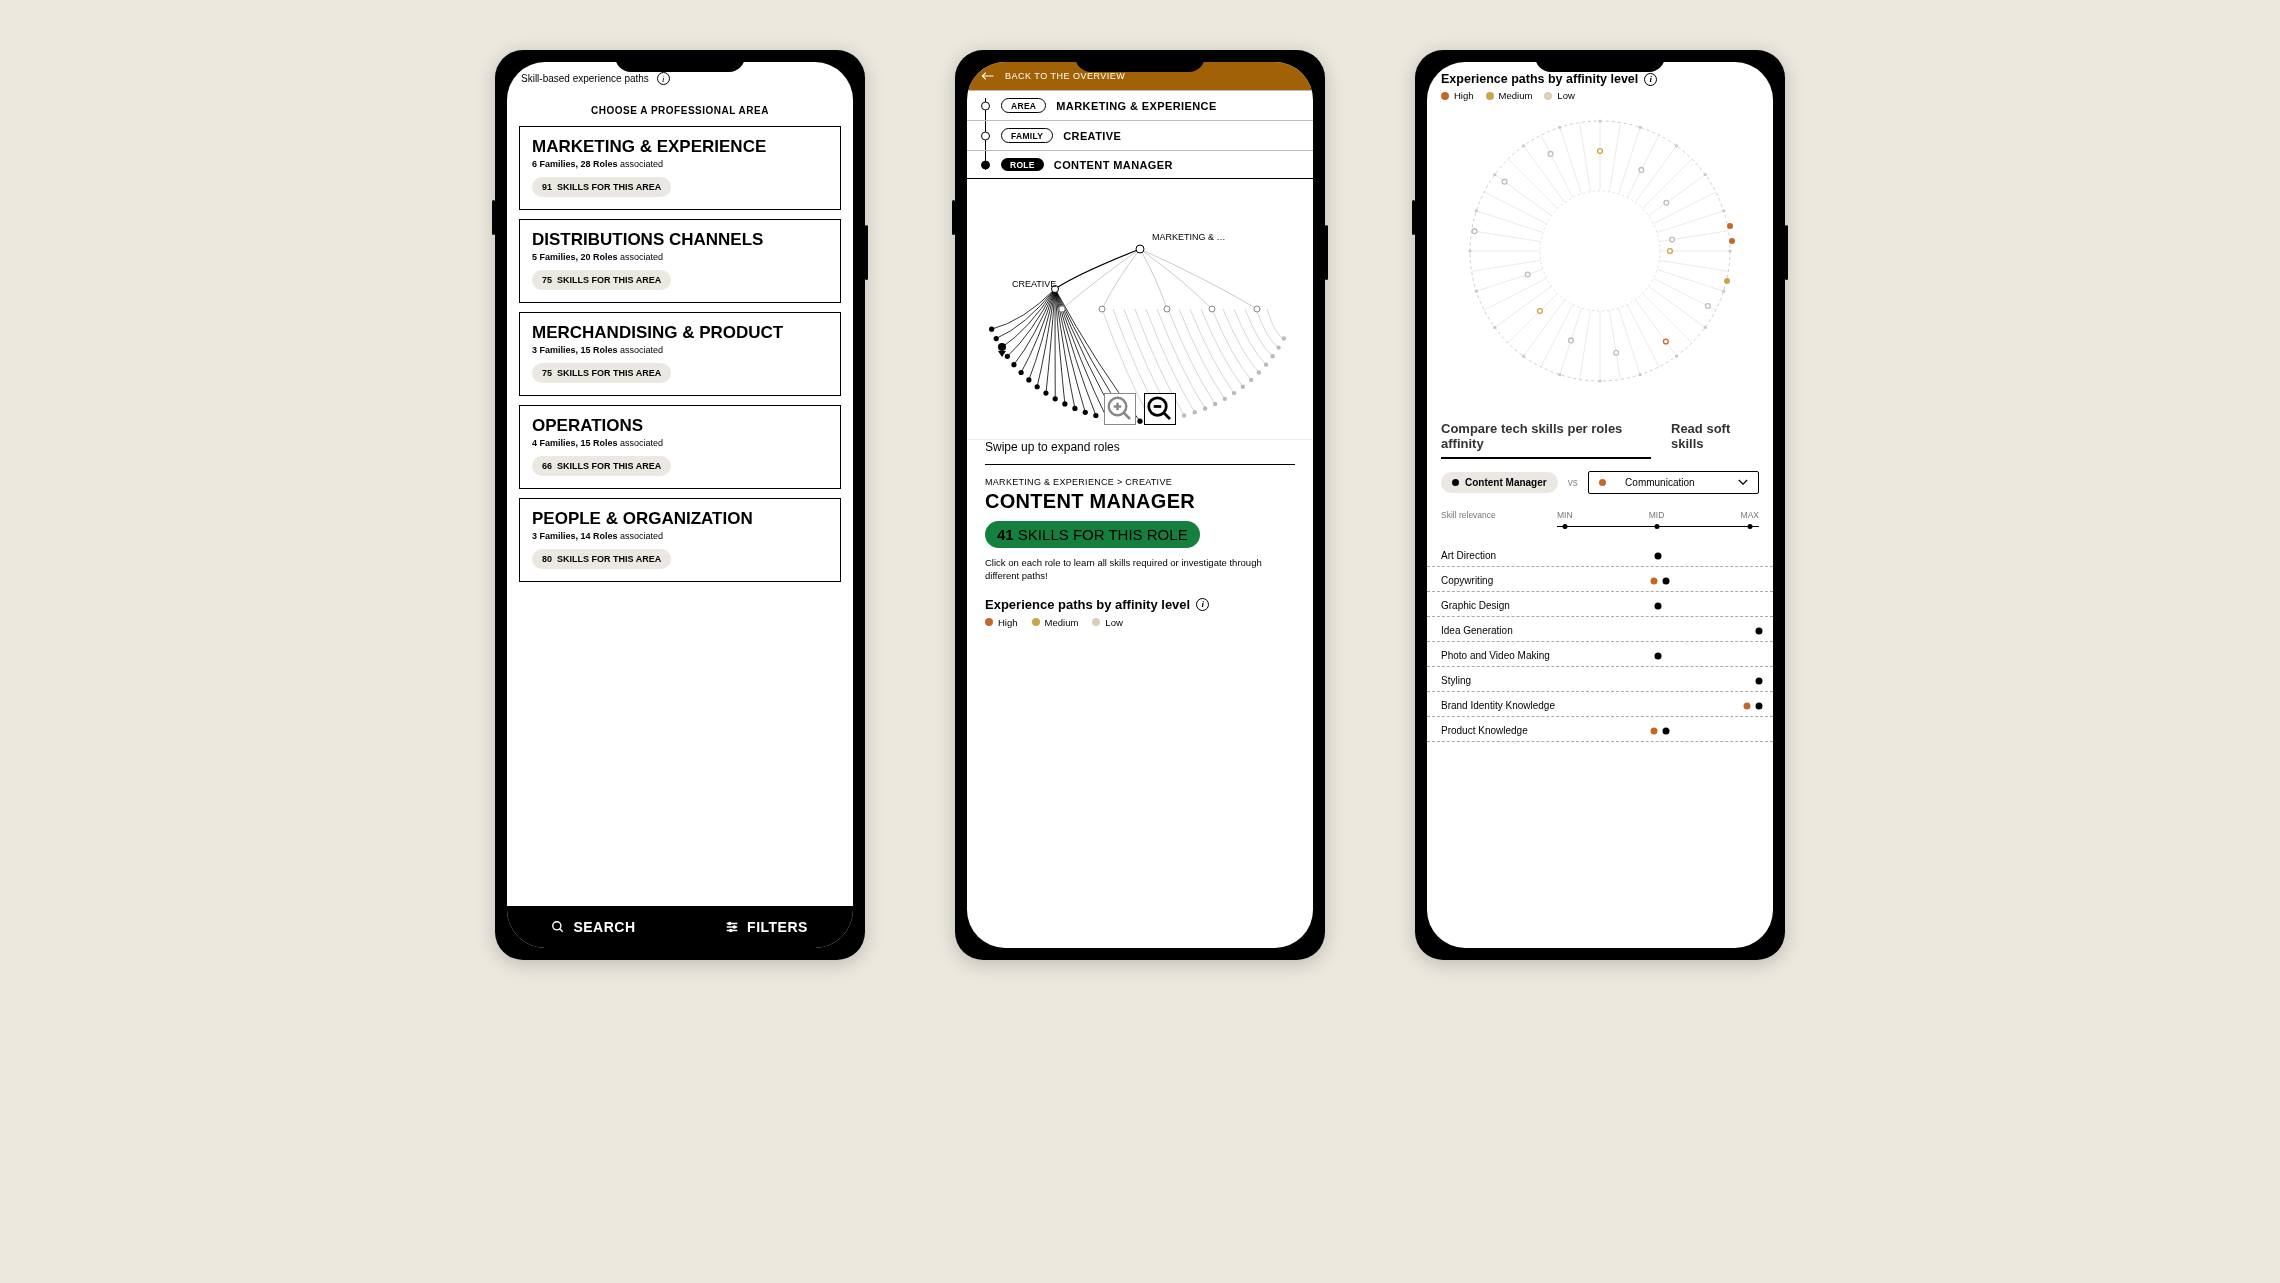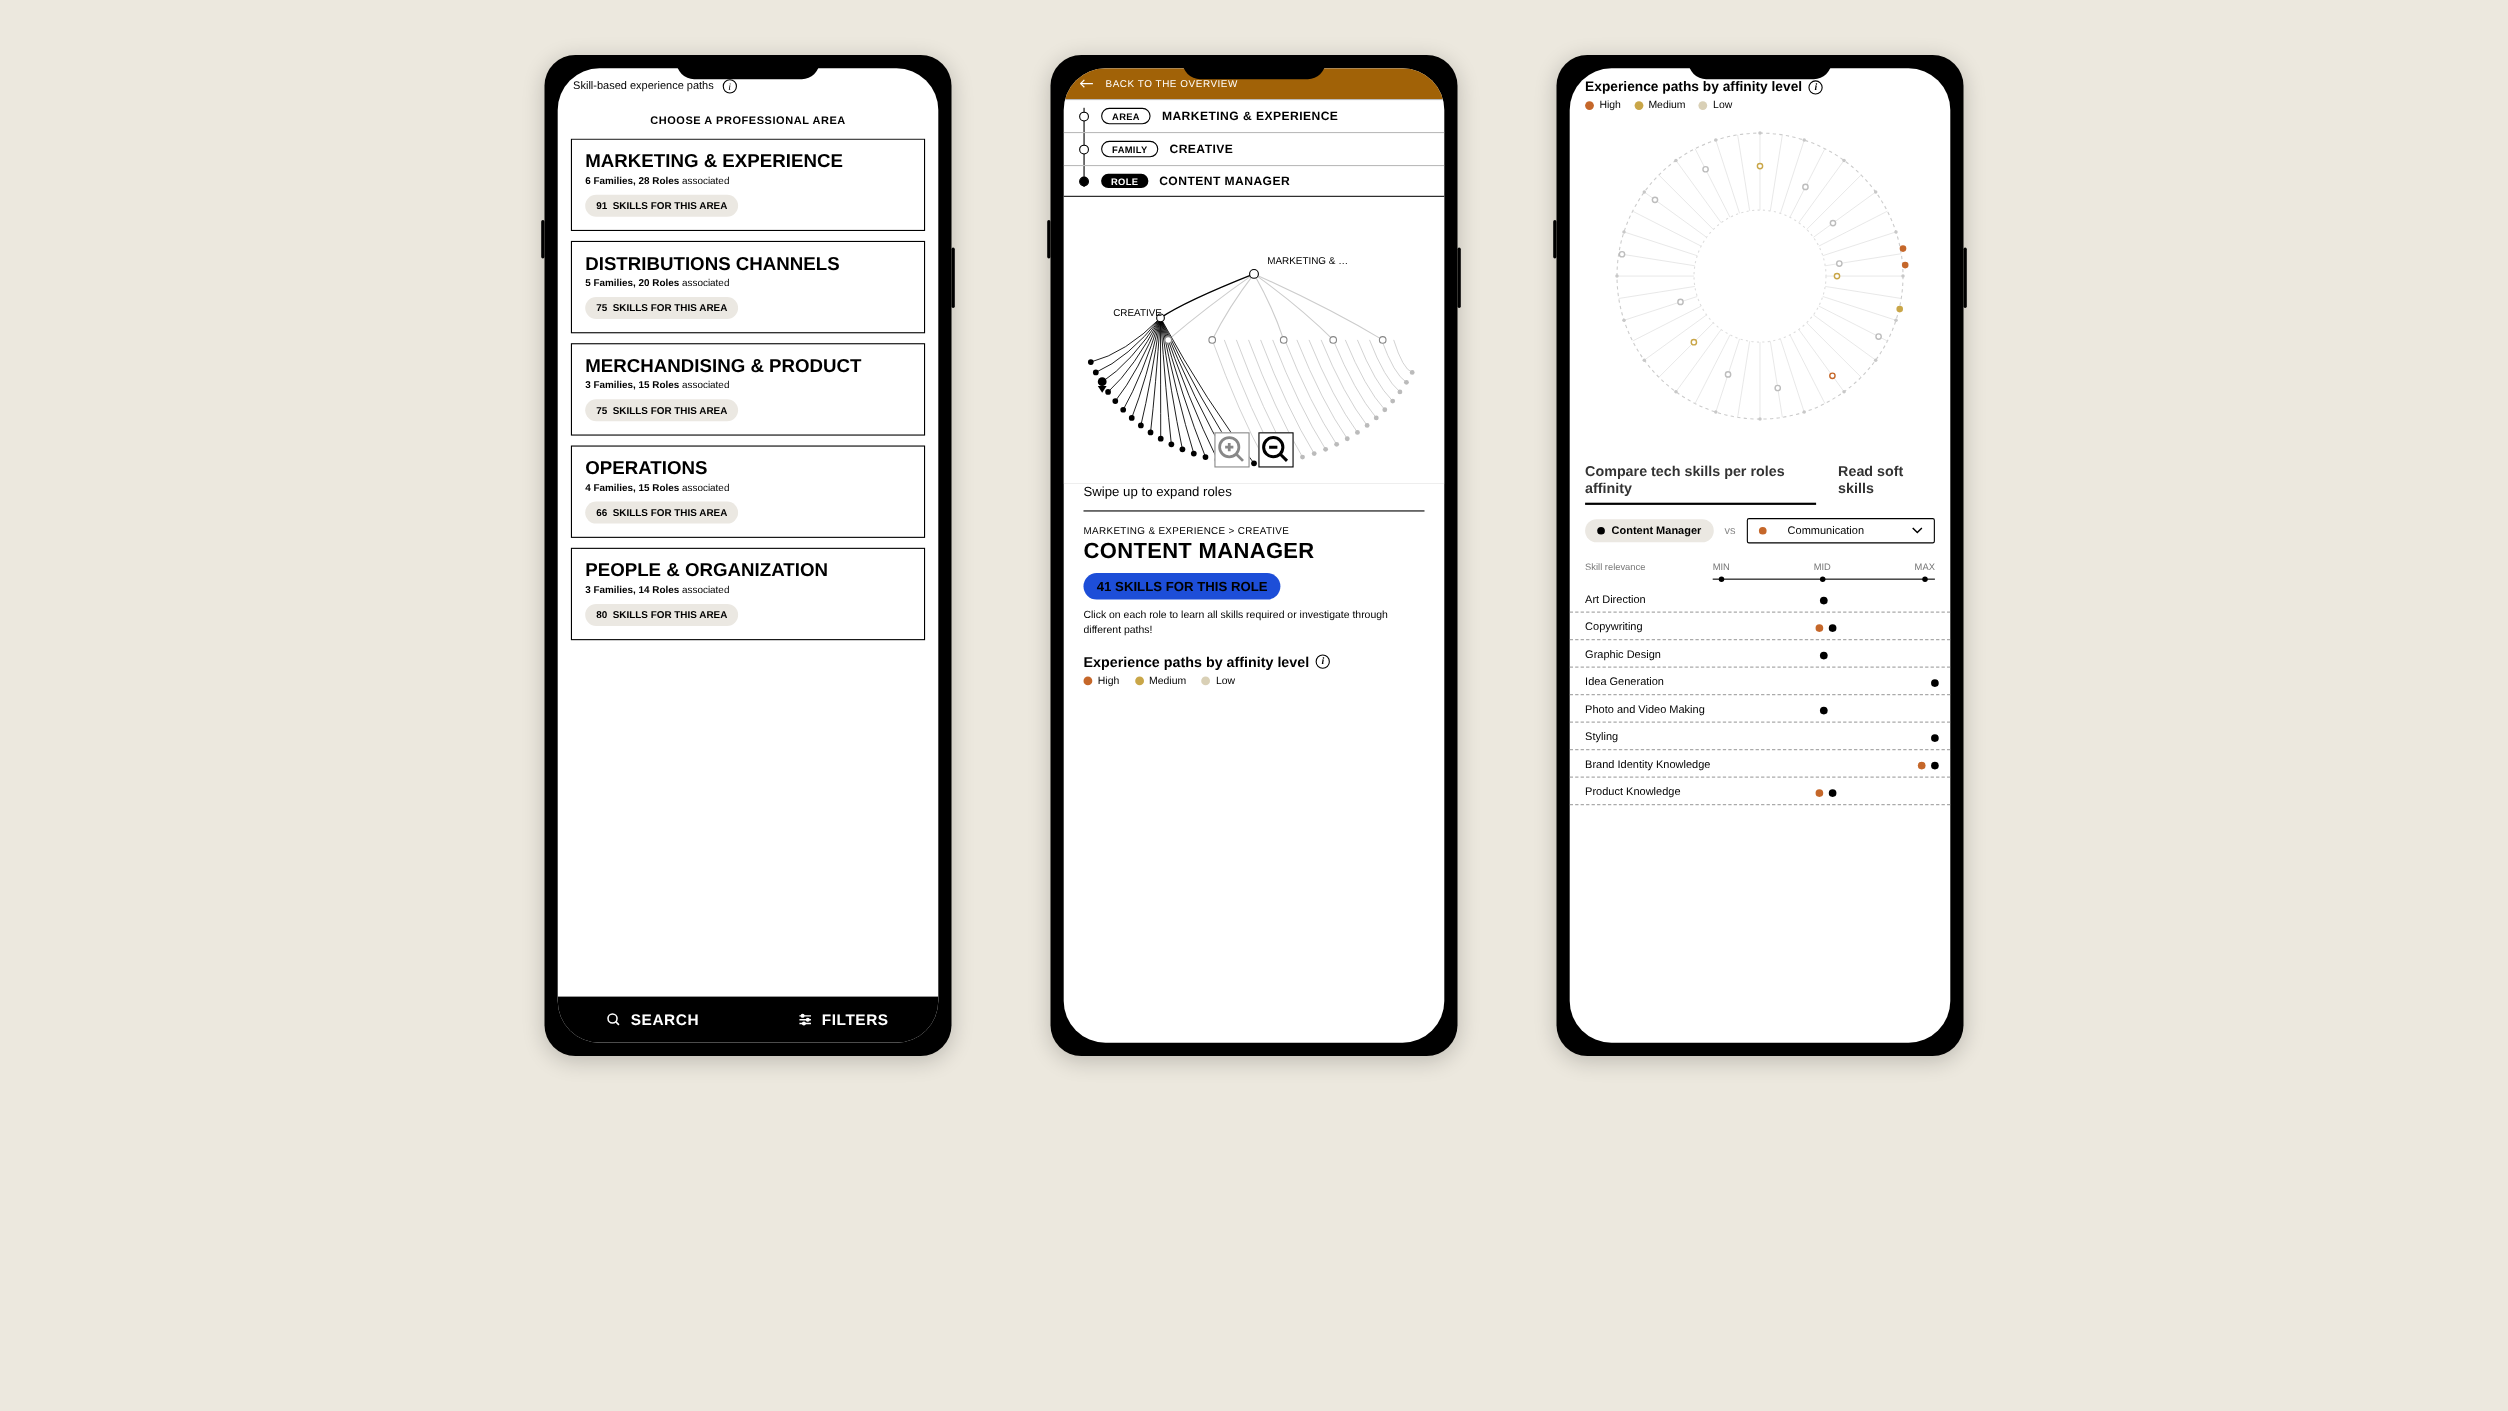--- a/index.html
+++ b/index.html
@@ -154,23 +154,23 @@
   }
   .swipe-hint { font-size: 12px; font-weight: 500; margin-bottom: 10px; }
   .sheet-divider { height: 1px; background: #000; margin-bottom: 12px; }
   .sheet-crumb { font-size: 9px; letter-spacing: 0.3px; }
   .sheet-title {
     font-family: "Arial Narrow", Arial, sans-serif;
     font-stretch: condensed;
     font-weight: 800; font-size: 20px; margin-top: 3px; letter-spacing: 0.3px;
   }
   .sheet-chip {
-    display: inline-block; background: #1d4ed8;
+    display: inline-block; background: #15803d;
     border-radius: 14px; padding: 5px 12px;
-    font-size: 12px; font-weight: 700; margin-top: 8px;
+    font-size: 15px; font-weight: 400; margin-top: 8px;
   }
   .sheet-desc { font-size: 9.5px; margin-top: 8px; line-height: 1.4; }
   .affinity-title {
     font-family: "Arial Narrow", Arial, sans-serif;
     font-stretch: condensed;
     font-weight: 700; font-size: 13px; margin-top: 14px;
     display: flex; align-items: center; gap: 6px;
   }
   .legend { display: flex; gap: 14px; margin-top: 5px; font-size: 9.5px; }
   .legend span { display: inline-flex; align-items: center; gap: 5px; }
@@ -604,21 +604,21 @@
 
     <div class="p3-axis">
       <div class="lbl">Skill relevance</div>
       <div class="scale">
         <span class="tick">MIN</span>
         <span class="tick">MID</span>
         <span class="tick">MAX</span>
       </div>
     </div>
 
-    <div id="p3-skills" style="margin-top:10px">
+    <div id="p3-skills" style="margin-top:20px">
         <div class="skill-row">
           <div class="name">Art Direction</div>
           <div class="bar">
             <span class="mark black" style="left:50%"></span>
           </div>
         </div>
         <div class="skill-row">
           <div class="name">Copywriting</div>
           <div class="bar">
             <span class="mark orange" style="left:48%"></span>

